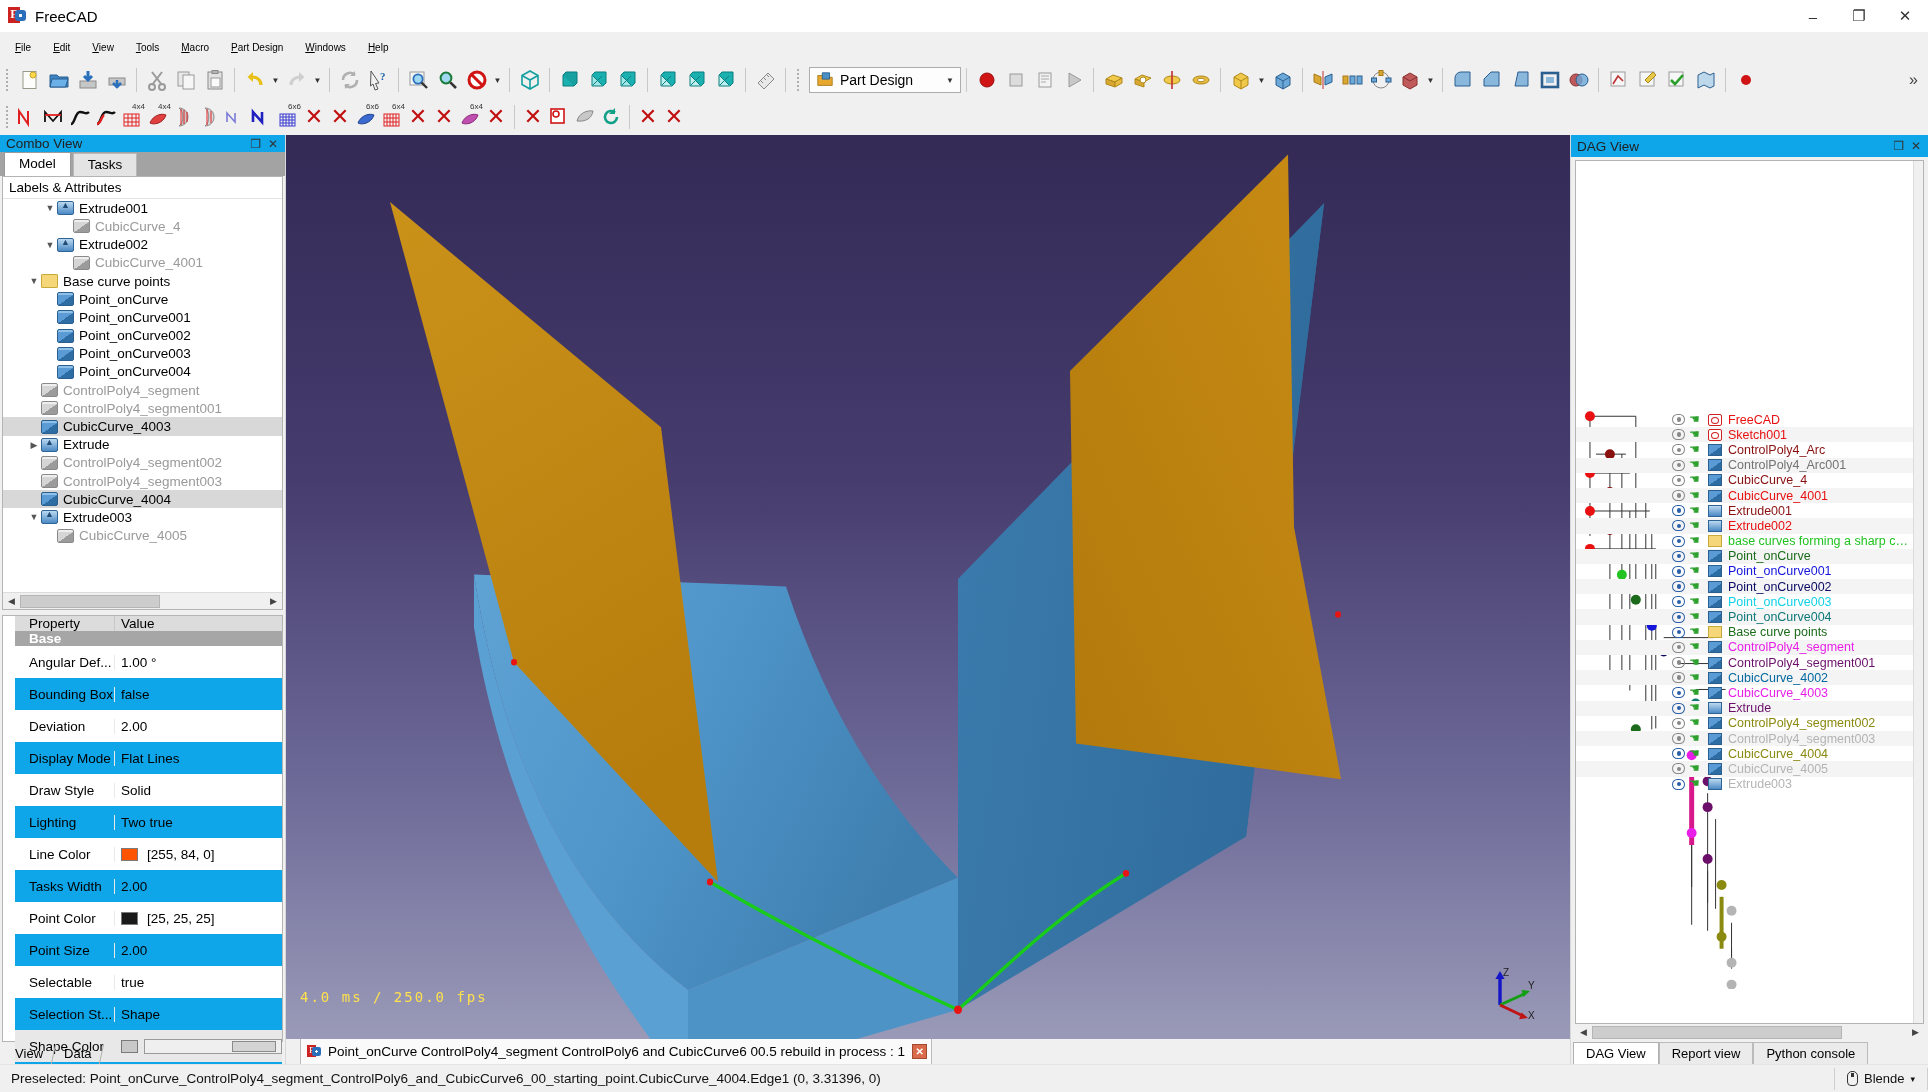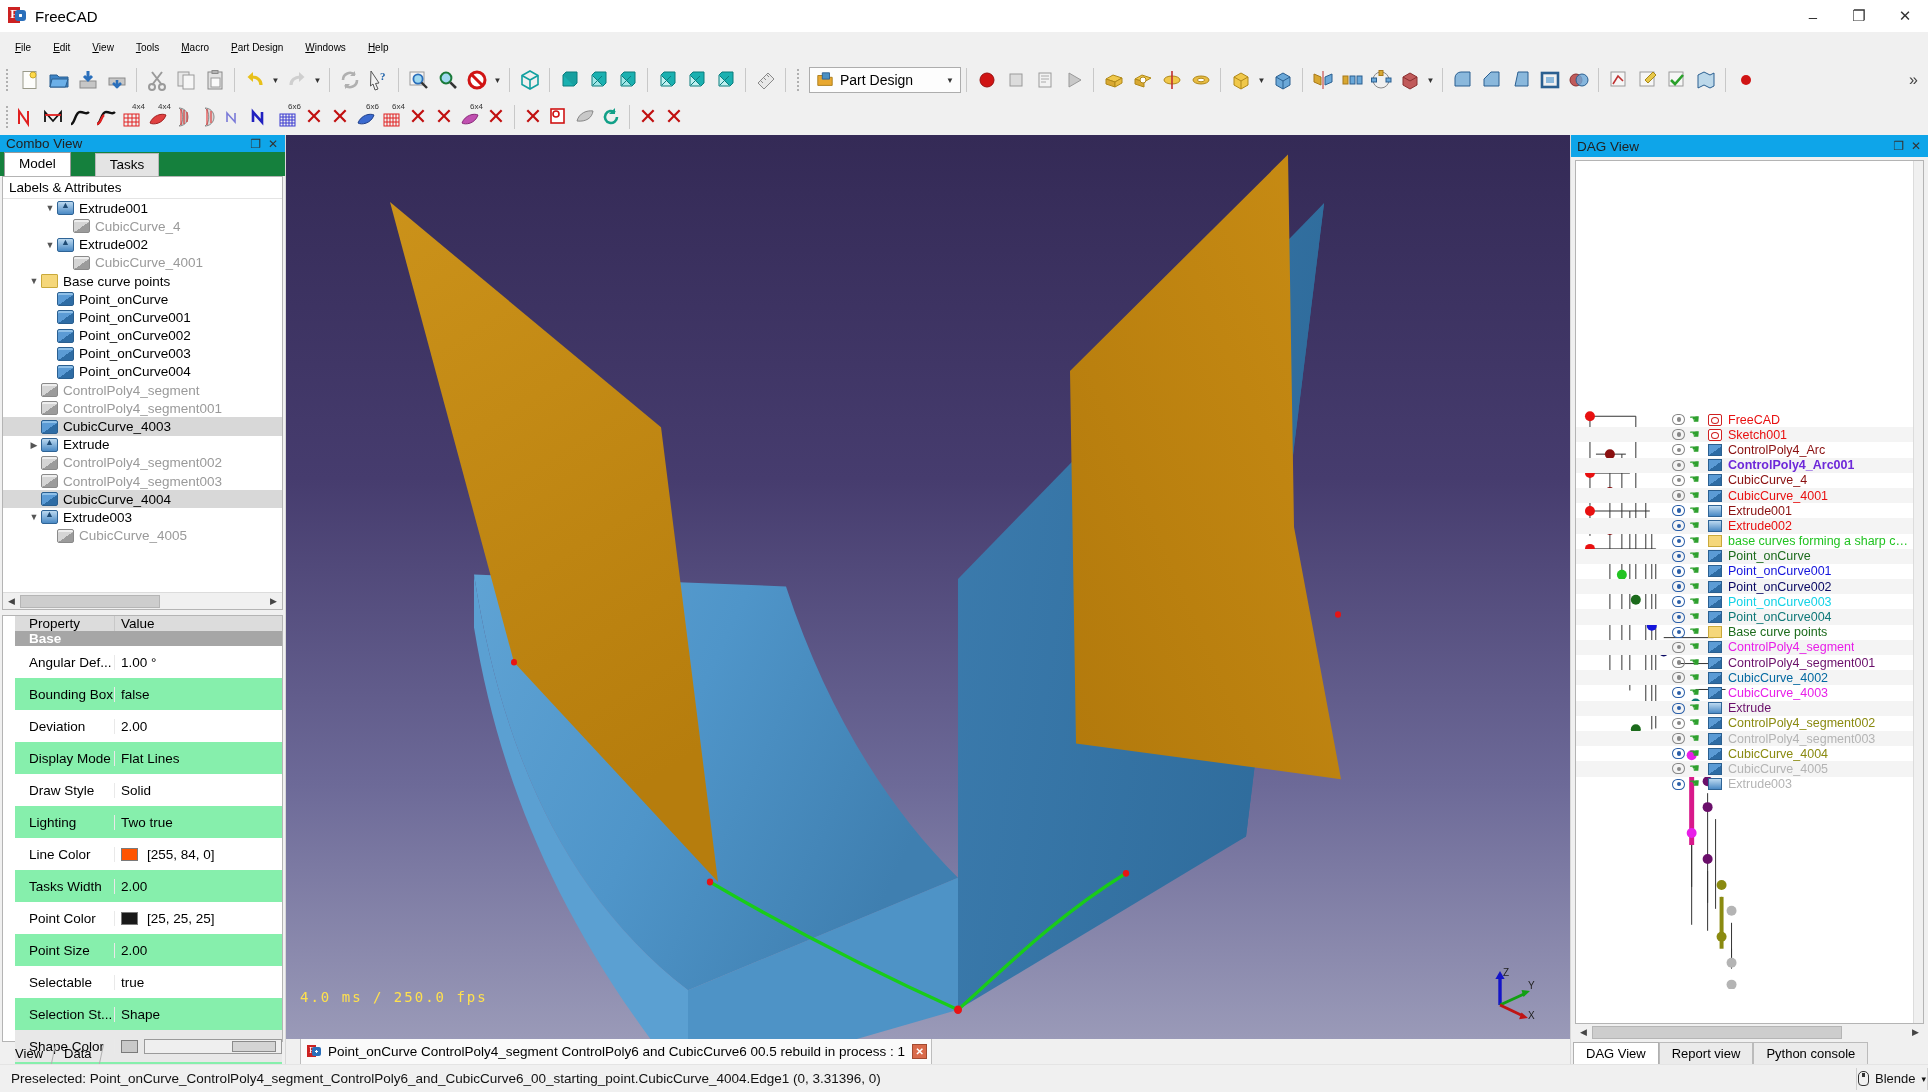--- a/index.html
+++ b/index.html
@@ -45,21 +45,21 @@
   .badge4 { position: absolute; top: 0px; left: 13px; font-size: 8px; color: #333; }
 
   
   .main { flex: 1 1 auto; display: flex; min-height: 0; }
 
   
   .combo { width: 286px; flex: 0 0 286px; background: #f0f0f0; display: flex; flex-direction: column; border-right: 1px solid #d8d8d8; }
   .panel-head { height: 22px; display: flex; align-items: center; padding: 0 4px 0 6px; font-size: 13.5px; color: #222; background: #0ea5e9; }
   .panel-head .tools { margin-left: auto; display: flex; gap: 7px; padding-right: 3px; }
   .panel-head .tools span { font-size: 12px; color: #333; }
-  .tabs { display: flex; align-items: flex-end; height: 25px; padding-left: 4px; background: #15803d; gap: 22px; }
+  .tabs { display: flex; align-items: flex-end; height: 25px; padding-left: 4px; background: #a3a3a3; }
   .tab { padding: 3px 14px 4px; font-size: 13.5px; border: 1px solid #b8b8b8; border-bottom: none; background: #e4e4e4; margin-right: 2px; }
   .tab.active { background: #ffffff; border-color: #9a9a9a; padding-bottom: 5px; }
   .treewrap { background: #fff; border: 1px solid #b4b4b4; margin: 0 2px; flex: 0 0 auto; height: 434px; position: relative; overflow: hidden; }
   .tree-hdr { padding: 3px 6px; font-size: 13.5px; border-bottom: 1px solid #e4e4e4; }
   .trow { height: 18.2px; display: flex; align-items: center; font-size: 13.5px; white-space: nowrap; padding-right: 4px; }
   .trow.sel { background: #d8d8d8; }
   .trow .ind { flex: 0 0 auto; }
   .arw { width: 14px; text-align: center; font-size: 9px; color: #555; flex: 0 0 14px; }
   .arw.none { color: transparent; }
   .tico { width: 17px; height: 14px; margin-right: 5px; flex: 0 0 17px; display: inline-block; }
@@ -74,21 +74,21 @@
   .sb-thumb { height: 13px; background: #cdcdcd; border: 1px solid #b5b5b5; width: 140px; }
 
   .propwrap { margin: 5px 2px 2px; border: 1px solid #b4b4b4; background: #fff; flex: 1 1 auto; display: flex; flex-direction: column; min-height: 0; }
   .prow { display: flex; height: 32px; font-size: 13.5px; align-items: center; margin-left: 12px; }
   .prow .k { width: 100px; flex: 0 0 100px; padding-left: 14px; border-right: 1px solid #e9e9e9; overflow: hidden; white-space: nowrap; }
   .prow .v { flex: 1 1 auto; padding-left: 6px; overflow: hidden; white-space: nowrap; display: flex; align-items: center; }
   .prow.hdr { background: #dcdcdc; }
   .prow.hdr .k { border-right: 1px solid #c8c8c8; }
   .prow.group { background: #a6a6a6; color: #fff; font-weight: bold; }
   .prow.group .k { padding-left: 14px; border-right: none; }
-  .prow.alt { background: #86efac; }
+  .prow.alt { background: #0ea5e9; }
   .prow.sel { background: #e8e8e8; }
   .swatch { width: 17px; height: 13px; border: 1px solid #7a7a7a; margin-right: 9px; flex: 0 0 17px; }
   .shape-btn { height: 15px; border: 1px solid #9a9a9a; background: #efefef; width: 150px; display: flex; justify-content: flex-end; align-items: center; padding-right: 5px; margin-left: 6px;}
   .shape-btn i { display: block; width: 44px; height: 11px; border: 1px solid #8a8a8a; background: #d4d4d4; }
   .bottom-tabs { display: flex; align-items: flex-end; height: 24px; padding-left: 5px; }
   .btab { font-size: 13px; padding: 2px 10px 3px; border-right: 1px solid #b0b0b0; transform: skewX(-12deg); }
   .btab span { display: inline-block; transform: skewX(12deg); }
 
   
   .viewcol { flex: 1 1 auto; display: flex; flex-direction: column; min-width: 0; }
@@ -119,21 +119,21 @@
   .dico.sketch { border: 1.5px solid #d02020; border-radius: 2px; background: #fff; position: relative; }
   .dico.sketch::after { content:""; position:absolute; left:2px; top:2px; width:6px; height:5px; border:1.4px solid #d02020; border-radius:50%; }
   .dagrow .nm { overflow: hidden; text-overflow: ellipsis; }
   .dag-vsb { position: absolute; right: 0; top: 0; bottom: 0; width: 10px; background: #f0f0f0; border-left: 1px solid #dcdcdc; }
   .dag-hsb { height: 16px; margin: 0 4px 0; background: #f0f0f0; display: flex; align-items: center; }
   .dag-hsb .sb-thumb { width: 250px; }
 
   
   .statusbar { height: 28px; background: #f0f0f0; display: flex; align-items: center; padding-left: 11px; font-size: 13.5px; color: #111; flex: 0 0 auto; border-top: 1px solid #e4e4e4; }
   .status-right { margin-left: auto; display: flex; align-items: center; }
-  .nav-pill { display: flex; align-items: center; gap: 6px; padding: 0 1px; border-left: 1px solid #cfcfcf; border-right: 1px solid #cfcfcf; height: 22px; font-size: 13px; }
+  .nav-pill { display: flex; align-items: center; gap: 6px; padding: 0 12px; border-left: 1px solid #cfcfcf; border-right: 1px solid #cfcfcf; height: 22px; font-size: 13px; }
   .mouse-ic { width: 11px; height: 15px; border: 1.5px solid #333; border-radius: 5px 5px 4px 4px; position: relative; }
   .mouse-ic::after { content:""; position:absolute; left:3px; top:1px; width:3px; height:4px; background:#333; }
 </style>
 </head>
 <body>
 
 <div id="app">
 
   <div class="titlebar">
     <div class="title-icon">
@@ -1033,21 +1033,21 @@
               <span class="touch">☚</span>
               <span class="dico" style="background: linear-gradient(145deg, rgb(91, 155, 213) 0px, rgb(91, 155, 213) 55%, rgb(46, 108, 164) 55%, rgb(46, 108, 164) 100%); border: 1px solid rgb(42, 95, 144);"></span>
               <span class="nm" style="color: rgb(138, 16, 16);">ControlPoly4_Arc</span>
             </div>
             <div class="dagrow alt">
               <span class="eye">
                 <i></i>
               </span>
               <span class="touch">☚</span>
               <span class="dico" style="background: linear-gradient(145deg, rgb(91, 155, 213) 0px, rgb(91, 155, 213) 55%, rgb(46, 108, 164) 55%, rgb(46, 108, 164) 100%); border: 1px solid rgb(42, 95, 144);"></span>
-              <span class="nm" style="color: #6d28d9; font-weight: bold;">ControlPoly4_Arc001</span>
+              <span class="nm" style="color: #737373;">ControlPoly4_Arc001</span>
             </div>
             <div class="dagrow">
               <span class="eye">
                 <i></i>
               </span>
               <span class="touch">☚</span>
               <span class="dico" style="background: linear-gradient(145deg, rgb(91, 155, 213) 0px, rgb(91, 155, 213) 55%, rgb(46, 108, 164) 55%, rgb(46, 108, 164) 100%); border: 1px solid rgb(42, 95, 144);"></span>
               <span class="nm" style="color: rgb(138, 16, 16);">CubicCurve_4</span>
             </div>
             <div class="dagrow alt">

